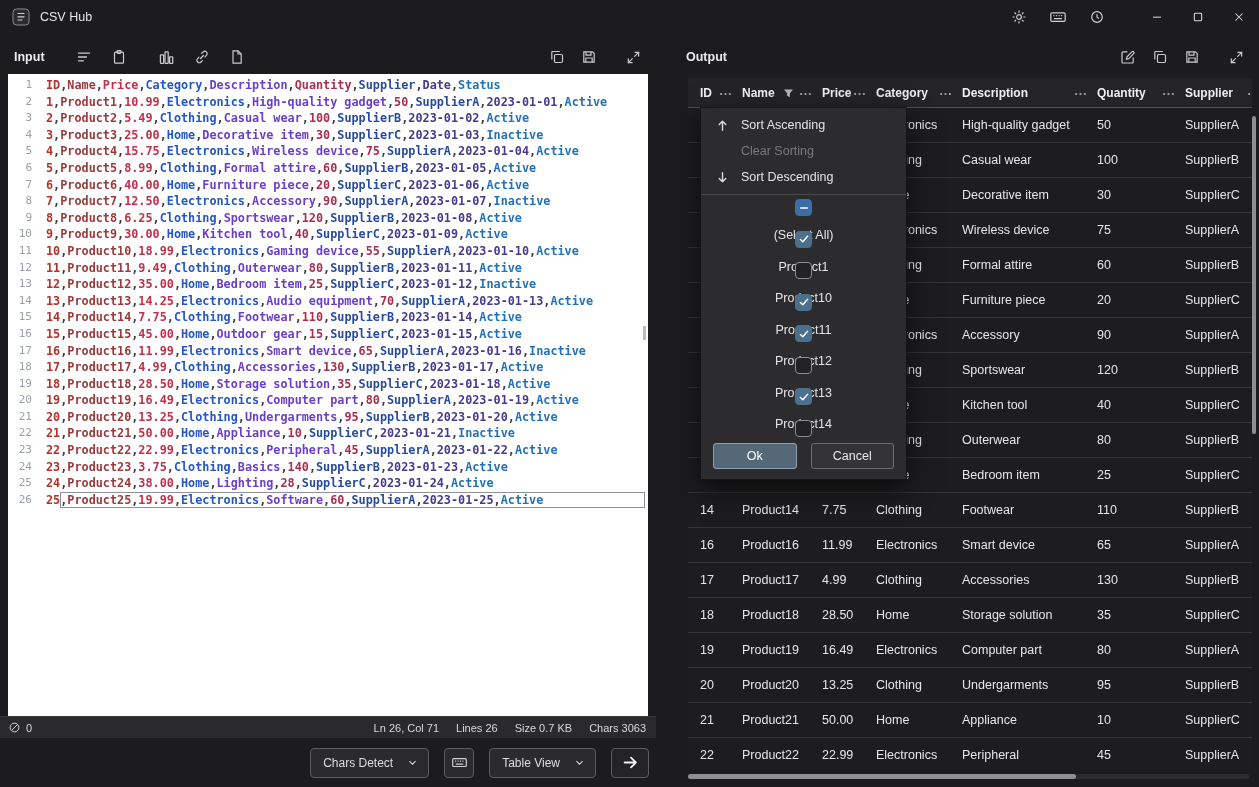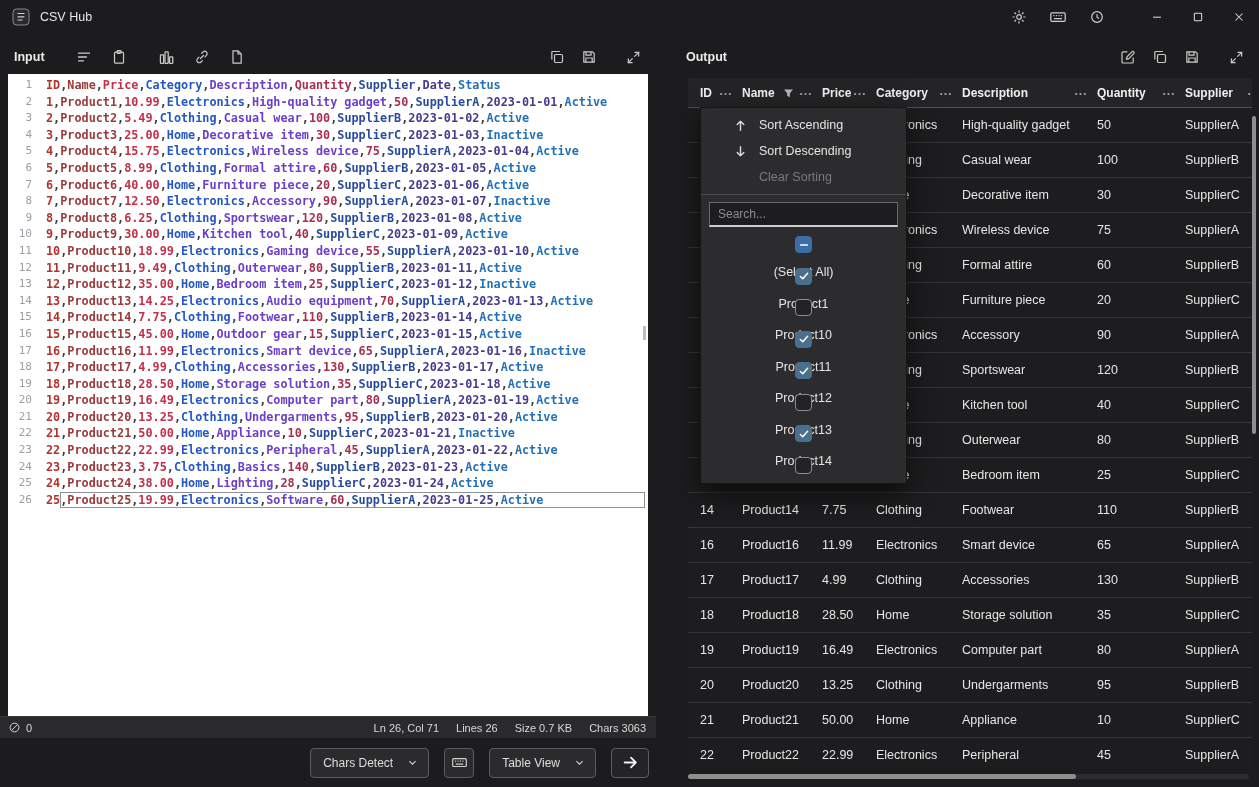--- a/index.html
+++ b/index.html
@@ -74,21 +74,21 @@
   .td { font-size:12.5px; color:#e6e6e6; white-space:nowrap; overflow:hidden; }
 
   .vscroll { position:absolute; right:3px; top:82px; width:4px; height:318px; background:#8f8f8f; border-radius:2px; }
   .hscroll-track { position:absolute; left:16px; right:10px; bottom:8px; height:5px; background:#2c2c2e; border-radius:3px; }
   .hscroll { position:absolute; left:16px; bottom:8px; width:388px; height:5px; background:#8f8f8f; border-radius:3px; }
 
   
   .filter-popup { position:absolute; left:28px; top:73px; width:207px; z-index:5;
                   background:#2c2c2e; border:1px solid #151515; box-shadow:0 10px 26px rgba(0,0,0,.6);
                   padding:4px 0 8px; }
-  .menu-item { height:26px; display:flex; align-items:center; gap:11px; padding:0 10px 0 31px;
+  .menu-item { height:26px; display:flex; align-items:center; gap:11px; padding:0 10px 0 13px;
                font-size:12.5px; color:#e4e4e4; cursor:pointer; }
   .menu-item.disabled { color:#7a7a7a; cursor:default; }
   .mi-icon { width:16px; flex:none; display:flex; justify-content:center; }
   .menu-divider { height:1px; background:#4a4a4c; margin:4px 0; }
   .filter-search { display:block; width:calc(100% - 16px); margin:7px 8px 9px; height:25px;
                    background:#1d1d1f; border:1px solid #6a6a6c; border-bottom:2px solid #cfcfcf;
                    color:#e0e0e0; font-size:12px; padding:0 8px; outline:none;
                    font-family:"Liberation Sans", sans-serif; }
   .filter-search::placeholder { color:#8c8c8c; }
   .opt-list { height:239px; overflow:hidden; }
@@ -643,35 +643,34 @@
       <div class="filter-popup">
         <div>
             <div class="menu-item">
               <span class="mi-icon">
                 <svg width="15" height="15" viewBox="0 0 16 16" fill="none" stroke="#dcdcdc" stroke-width="1.5" stroke-linecap="round" stroke-linejoin="round">
                   <path d="M8 13V3.5M4.5 7 8 3.5 11.5 7"></path>
                 </svg>
               </span>
               <span>Sort Ascending</span>
             </div>
+            <div class="menu-item disabled">
+              <span class="mi-icon"></span>
+              <span>Clear Sorting</span>
+            </div>
             <div class="menu-item">
               <span class="mi-icon">
                 <svg width="15" height="15" viewBox="0 0 16 16" fill="none" stroke="#dcdcdc" stroke-width="1.5" stroke-linecap="round" stroke-linejoin="round">
                   <path d="M8 3v9.5M4.5 9 8 12.5 11.5 9"></path>
                 </svg>
               </span>
               <span>Sort Descending</span>
             </div>
-            <div class="menu-item disabled">
-              <span class="mi-icon"></span>
-              <span>Clear Sorting</span>
-            </div>
             <div class="menu-divider"></div>
           </div>
-        <input class="filter-search" type="text" placeholder="Search..." style="">
         <div class="opt-list">
             <div class="opt">
               <span class="cb indeterminate">
                 <svg width="12" height="12" viewBox="0 0 16 16" stroke="#ffffff" stroke-width="2" stroke-linecap="round">
                   <path d="M3.5 8h9"></path>
                 </svg>
               </span>
               <span class="opt-label">(Select All)</span>
             </div>
             <div class="opt">
@@ -712,16 +711,20 @@
                   <path d="m3.2 8.6 3.2 3 6.4-7.2"></path>
                 </svg>
               </span>
               <span class="opt-label">Product14</span>
             </div>
             <div class="opt">
               <span class="cb unchecked"></span>
               <span class="opt-label"></span>
             </div>
           </div>
+        <div class="popup-buttons">
+          <span class="btn btn-ok">Ok</span>
+          <span class="btn btn-cancel">Cancel</span>
+        </div>
       </div>
     </div>
   </div>
 </div>
 
 </body></html>

